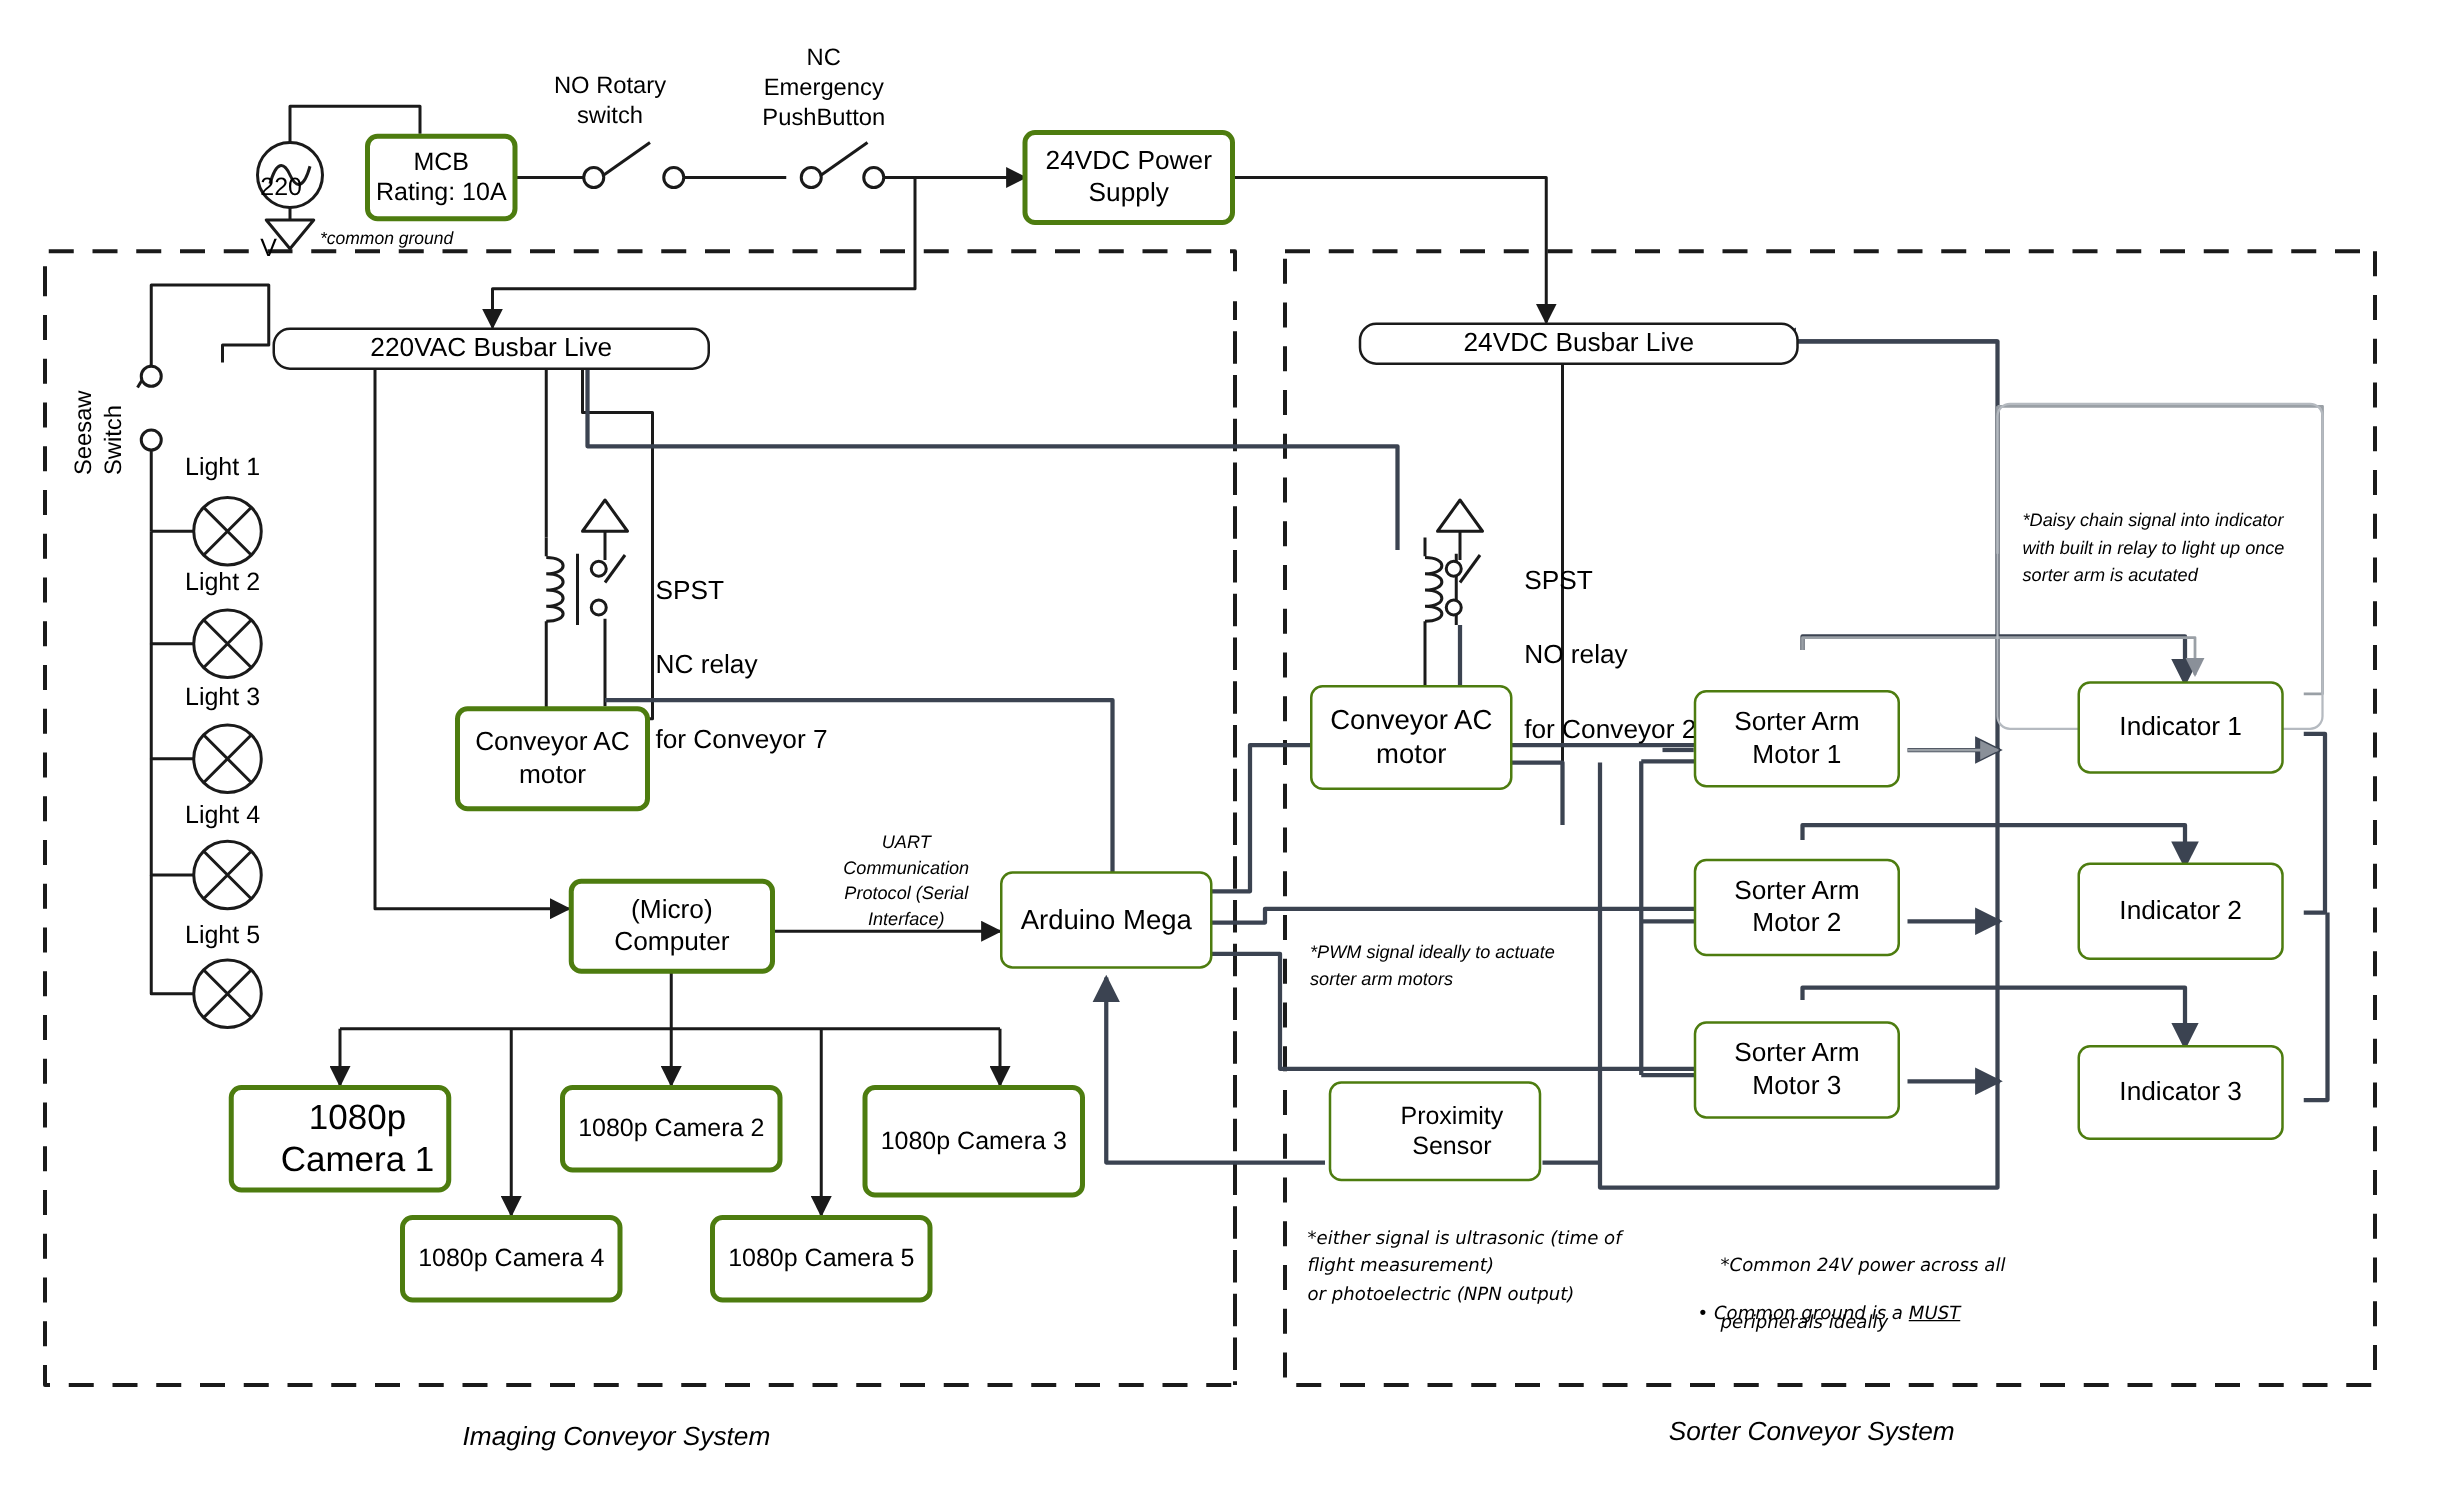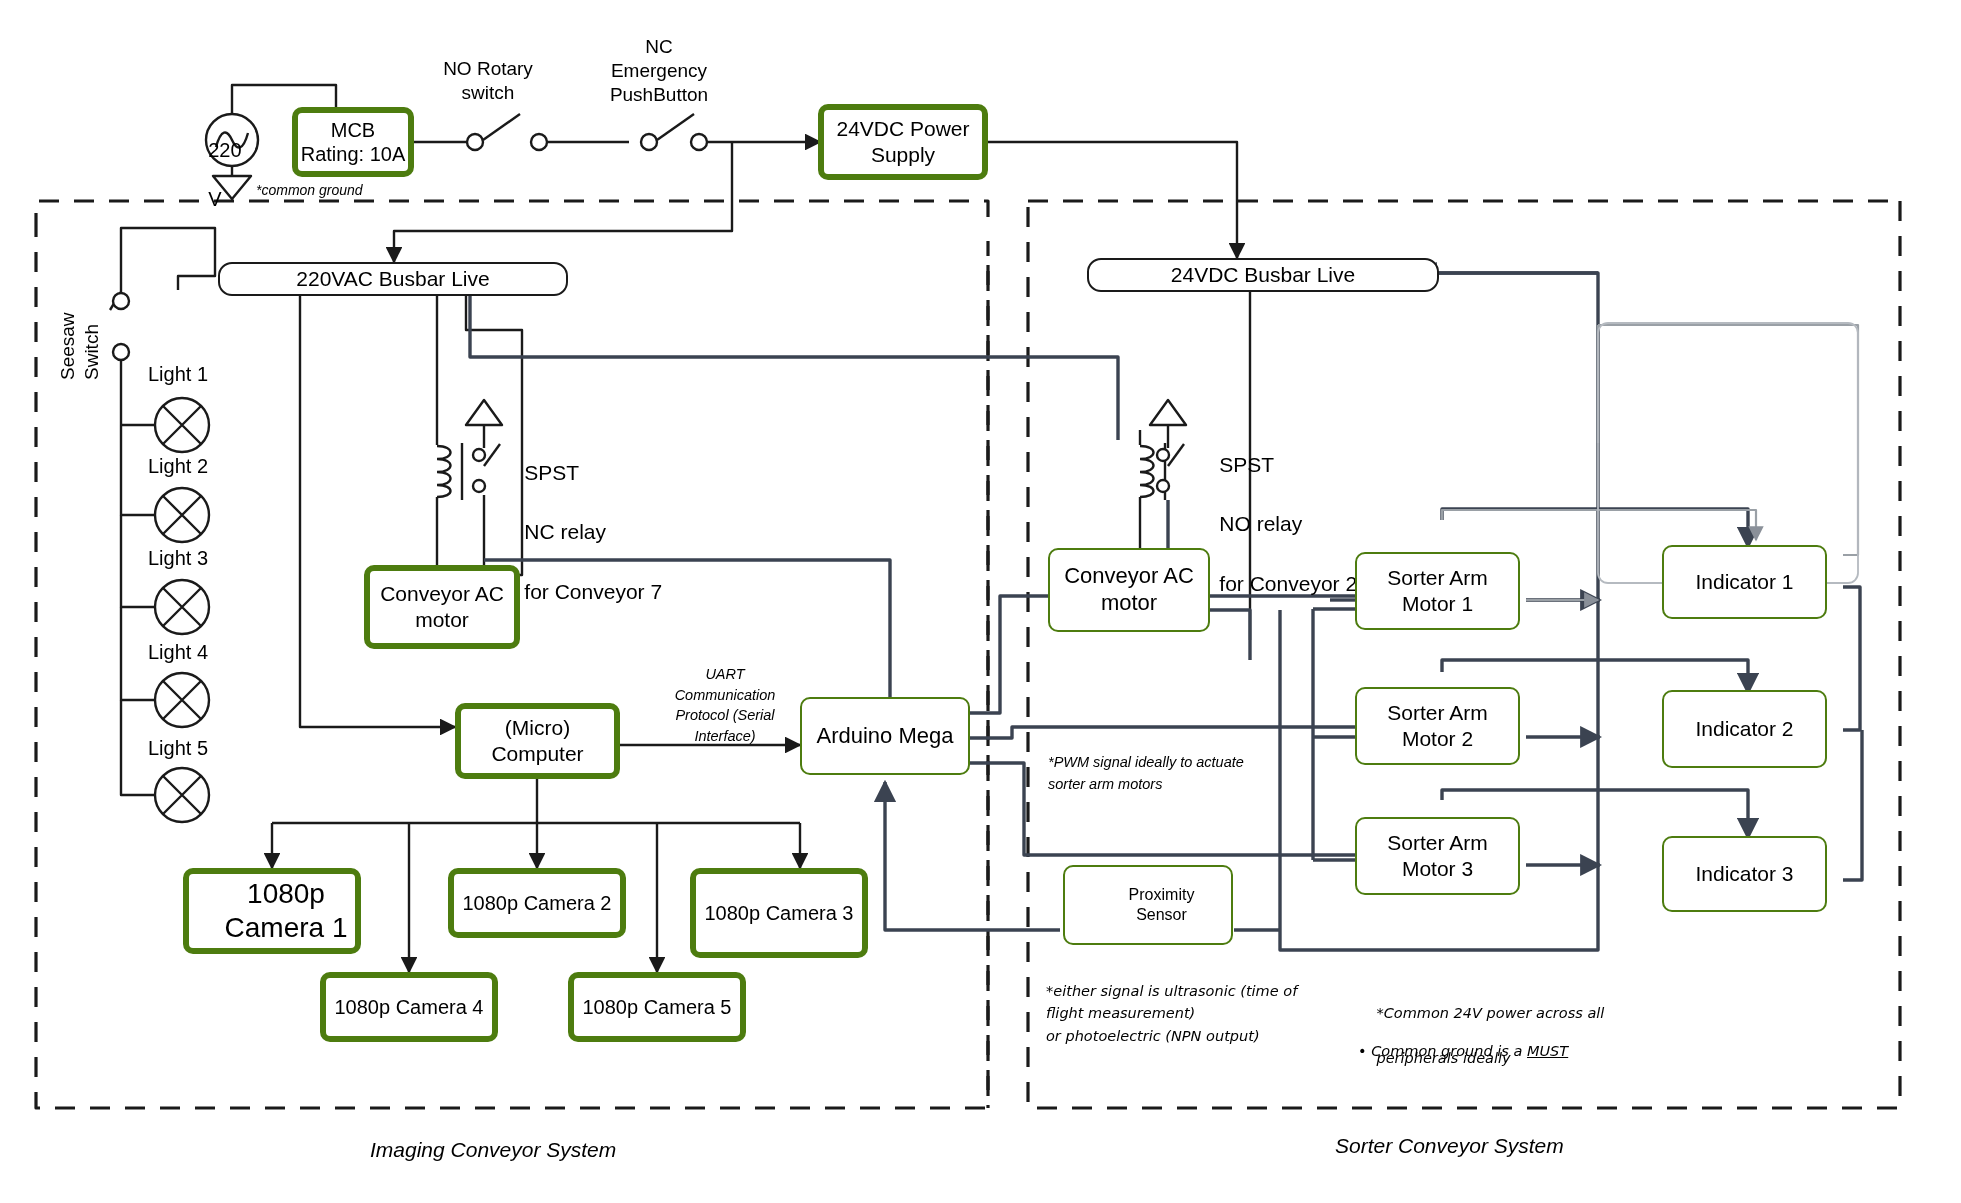--- a/index.html
+++ b/index.html
@@ -1,21 +1,21 @@
 <!DOCTYPE html>
 <html><head>
 <meta charset="utf-8">
 <title>Conveyor Sorting System Wiring Diagram</title>
 <style>
   html,body{margin:0;padding:0;background:#ffffff;}
   body{width:1961px;height:1203px;position:relative;overflow:hidden;
        font-family:"Liberation Sans","DejaVu Sans",sans-serif;color:#000;}
   #canvas{position:absolute;left:0;top:0;width:1961px;height:1203px;}
   svg.layer{position:absolute;left:0;top:0;width:1961px;height:1203px;overflow:visible;}
-  .node{position:absolute;box-sizing:border-box;border:6px solid #4d7c0f;border-radius:10px;
+  .node{position:absolute;box-sizing:border-box;border:4px solid #4d7c0f;border-radius:10px;
         background:#fff;display:flex;align-items:center;justify-content:center;text-align:center;
         line-height:1.22;color:#000;}
   .node.thick{border-width:2.6px;}
   .busbar{position:absolute;box-sizing:border-box;border:2px solid #1a1a1a;border-radius:14px;
           background:#fff;display:flex;align-items:center;justify-content:center;}
   .lbl{position:absolute;white-space:pre;}
   .note{position:absolute;font-style:italic;white-space:pre;line-height:1.45;}
   .note.alt{font-family:"DejaVu Sans",sans-serif;}
   .panel-name{position:absolute;font-style:italic;white-space:pre;}
   .vrot{position:absolute;white-space:pre;transform-origin:left top;}
@@ -340,27 +340,30 @@
   <div class="node thick" style="left:1662px;top:545px;width:165px;height:74px;font-size:21px;">
     <span>Indicator 1</span>
     </div>
   <div class="node thick" style="left:1662px;top:690px;width:165px;height:78px;font-size:21px;">
     <span>Indicator 2</span>
     </div>
   <div class="node thick" style="left:1662px;top:836px;width:165px;height:76px;font-size:21px;">
     <span>Indicator 3</span>
     </div>
 
-  <div class="node thick" style="left:1063px;top:865px;width:170px;height:80px;font-size:16px;padding-left:27px;">
+  <div class="node thick" style="left:1063px;top:865px;width:170px;height:80px;font-size:20px;padding-left:27px;">
     <div>
       <span>Proximity</span><br>
       <span>Sensor</span>
     </div>
   </div>
 
+  <div class="note" style="left:1618px;top:407px;font-size:14.5px;line-height:1.5;">*Daisy chain signal into indicator
+with built in relay to light up once
+sorter arm is acutated</div>
 
   <div class="note" style="left:1048px;top:752px;font-size:14.5px;line-height:1.5;">*PWM signal ideally to actuate
 sorter arm motors</div>
 
   <div class="note alt" style="left:1046px;top:980px;font-size:14.5px;line-height:1.55;">*either signal is ultrasonic (time of
 flight measurement)
 or photoelectric (NPN output)</div>
 
   <div class="note alt" style="left:1358px;top:980px;font-size:14.5px;line-height:1.55;">
     <span>*Common 24V power across all</span><br>

